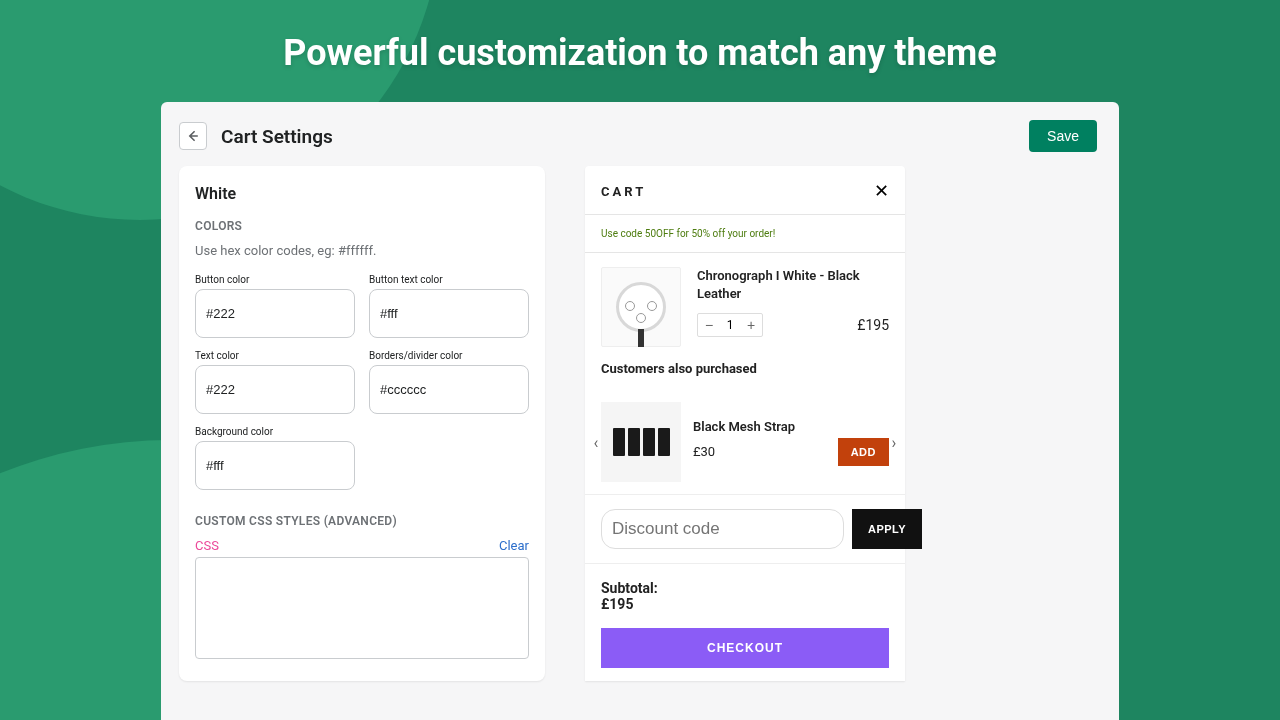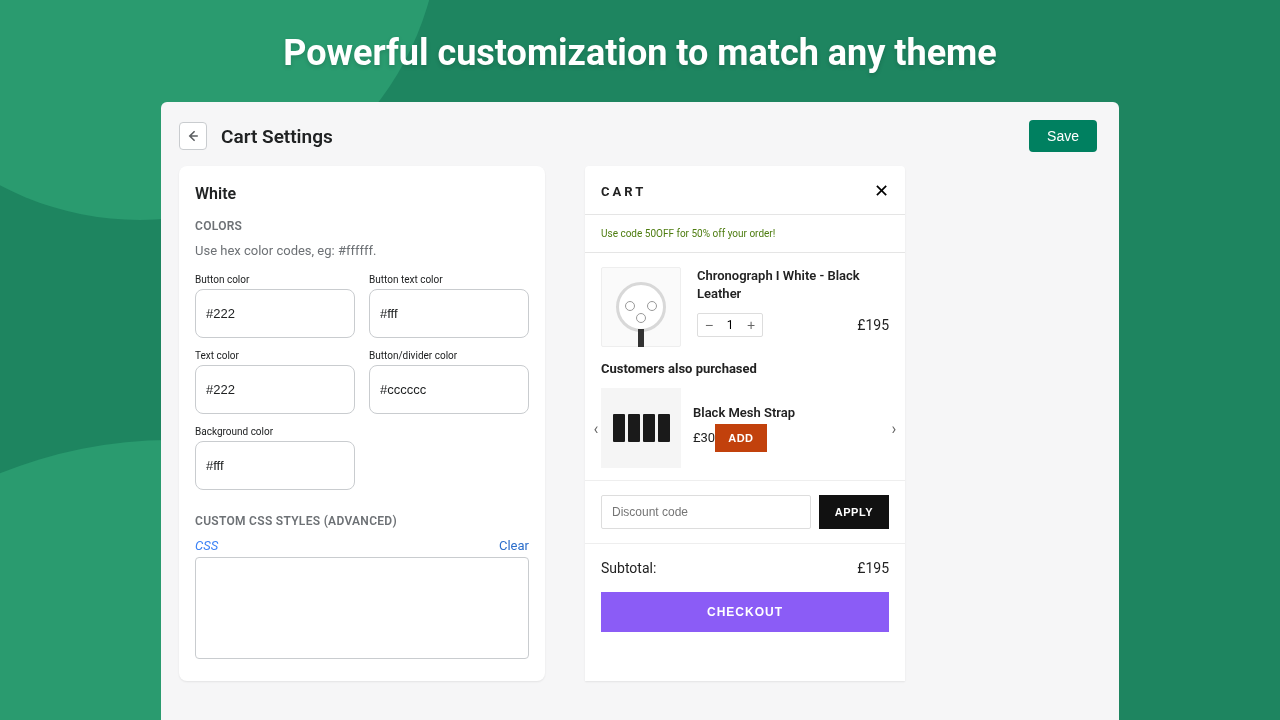--- a/index.html
+++ b/index.html
@@ -132,21 +132,21 @@
   font-size: 13px;
   color: #202223;
 }
 .css-section { margin-top: 24px; }
 .css-header {
   display: flex;
   justify-content: space-between;
   align-items: center;
   margin-bottom: 4px;
 }
-.css-label { font-size: 13px; color: #3b82f6; font-style: italic; }
+.css-label { font-size: 13px; color: #ec4899; }
 .clear-link { color: #2c6ecb; font-size: 13px; cursor: pointer; }
 .css-textarea {
   width: 100%;
   height: 102px;
   border: 1px solid #c9cccf;
   border-radius: 4px;
   resize: none;
   font-size: 13px;
   padding: 8px;
 }
@@ -244,21 +244,21 @@
   cursor: pointer;
   font-size: 14px;
   color: #666;
   display: flex;
   align-items: center;
   justify-content: center;
 }
 .qty-val { width: 20px; text-align: center; font-size: 12px; }
 .item-price { font-size: 14px; color: #222; }
 .upsell-section { padding: 0 16px 12px; }
-.upsell-title { font-size: 13px; font-weight: 700; color: #222; margin-bottom: 12px; }
+.upsell-title { font-size: 13px; font-weight: 700; color: #222; margin-bottom: 26px; }
 .upsell-row { display: flex; align-items: center; gap: 8px; position: relative; }
 .carousel-arrow {
   width: 18px;
   height: 18px;
   display: flex;
   align-items: center;
   justify-content: center;
   cursor: pointer;
   font-size: 16px;
   color: #666;
@@ -274,63 +274,64 @@
   display: flex;
   align-items: center;
   justify-content: center;
   gap: 3px;
   flex-wrap: wrap;
   padding: 8px;
 }
 .strap { width: 12px; height: 28px; background: #1a1a1a; border-radius: 1px; }
 .upsell-info { flex: 1; display:flex; flex-direction:column; gap:4px;}
 .upsell-name { font-size: 13px; font-weight: 600; color: #222; }
-.upsell-bottom { display: flex; align-items: center; }
+.upsell-bottom { display: flex; justify-content: space-between; align-items: center; }
 .upsell-price { font-size: 13px; color: #222; }
 .add-btn {
   background: #c2410c;
   color: #fff;
   border: none;
   padding: 8px 13px;
   font-size: 11px;
   font-weight: 600;
   letter-spacing: 0.5px;
   cursor: pointer;
 }
 .discount-row {
   display: flex;
   gap: 8px;
   padding: 14px 16px;
   border-top: 1px solid #eee;
 }
 .discount-input {
   flex: 1;
   border: 1px solid #ddd;
-  border-radius: 2px;
+  border-radius: 14px;
   padding: 9px 10px;
-  font-size: 12px;
+  font-size: 17px;
 }
 .apply-btn {
   background: #111;
   color: #fff;
   border: none;
   padding: 0 16px;
   font-size: 11px;
   font-weight: 600;
   letter-spacing: 0.5px;
   cursor: pointer;
 }
 .subtotal-row {
   display: flex;
   justify-content: space-between;
   padding: 16px;
   border-top: 1px solid #eee;
   font-size: 14px;
-  font-weight: 400;
+  font-weight: 700;
   color: #222;
+  flex-direction: column;
 }
 .checkout-btn {
   margin: 0 16px 10px;
   width: calc(100% - 32px);
   background: #8b5cf6;
   color: #fff;
   border: none;
   padding: 13px;
   font-size: 12px;
   font-weight: 600;
@@ -370,21 +371,21 @@
         </div>
         <div>
           <label class="field-label">Button text color</label>
           <input class="text-input" value="#fff" style="">
         </div>
         <div>
           <label class="field-label">Text color</label>
           <input class="text-input" value="#222" style="">
         </div>
         <div>
-          <label class="field-label">Button/divider color</label>
+          <label class="field-label">Borders/divider color</label>
           <input class="text-input" value="#cccccc" style="">
         </div>
         <div>
           <label class="field-label">Background color</label>
           <input class="text-input" value="#fff" style="">
         </div>
       </div>
 
       <div class="css-section">
         <div class="section-label">CUSTOM CSS STYLES (ADVANCED)</div>

